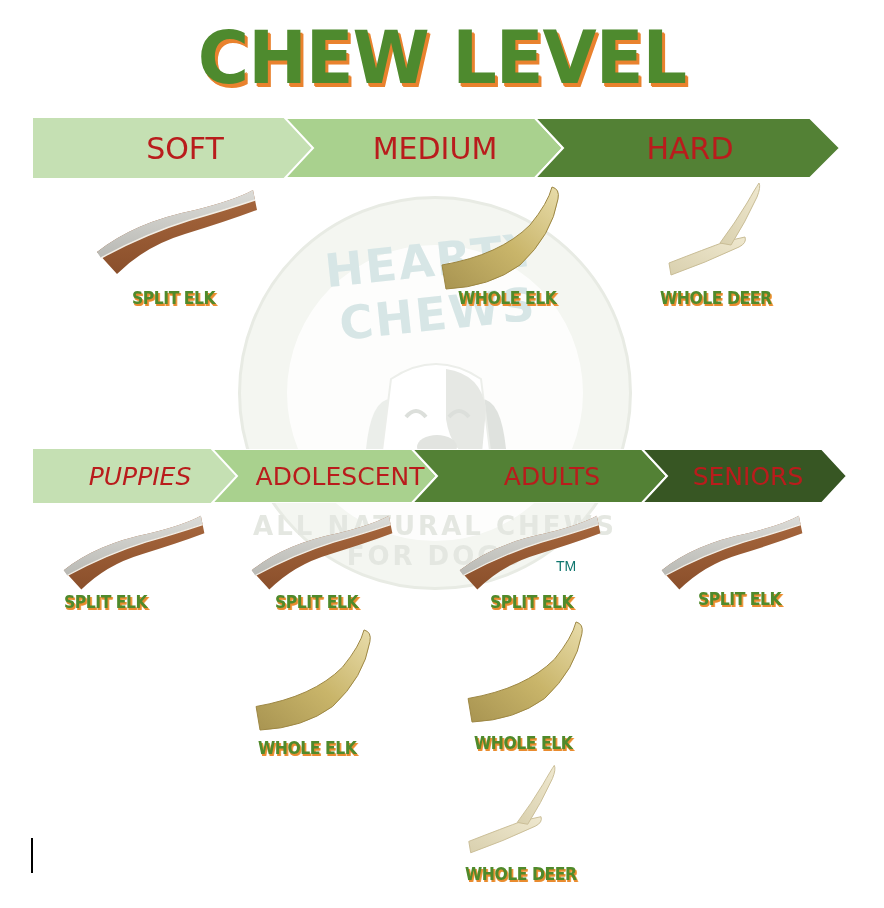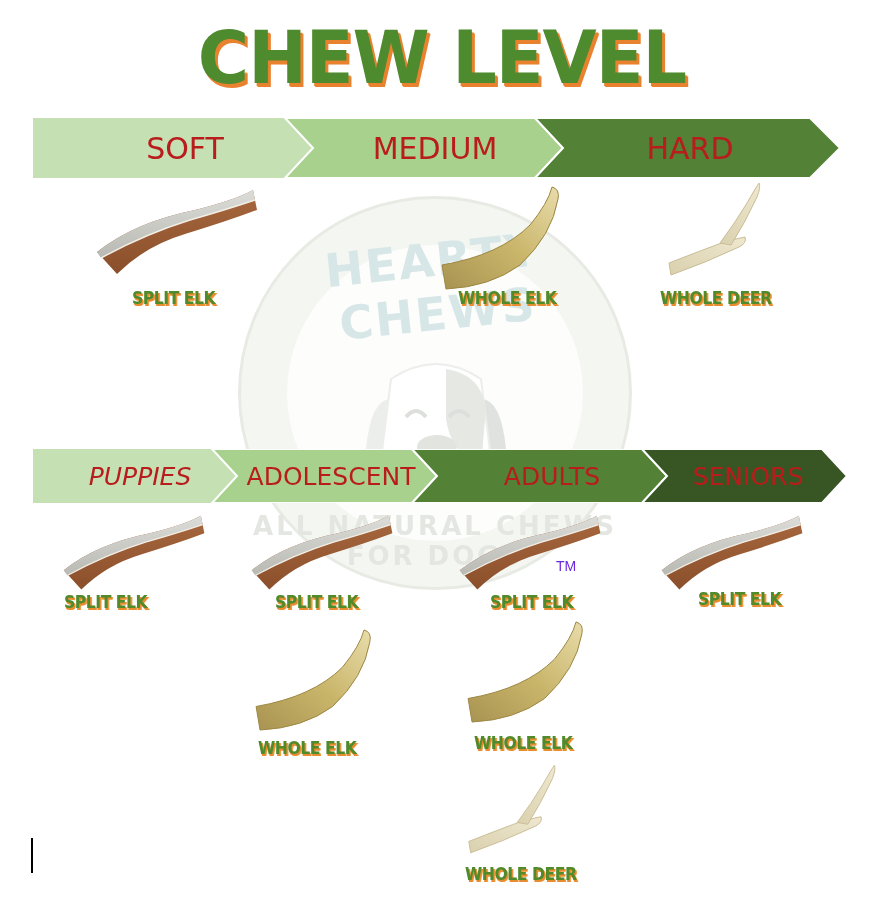--- a/index.html
+++ b/index.html
@@ -36,21 +36,21 @@
   .wm-inner {
     position:absolute; left:46px; top:46px; width:296px; height:296px;
     border-radius:50%; background:#ffffff; opacity:.8;
   }
   .wm-text-top, .wm-text-bot {
     position:absolute; width:100%; text-align:center;
     font-family:"DejaVu Sans", sans-serif; font-weight:bold; color:#d7e6e6;
   }
   .wm-text-top { top:34px; font-size:46px; letter-spacing:2px; transform:rotate(-6deg); }
   .wm-text-bot { top:312px; font-size:26px; color:#e4e7e1; letter-spacing:3px; }
-  .wm-tm { left:556px; top:558px; font-size:14px; color:#6d28d9; }
+  .wm-tm { left:556px; top:558px; font-size:14px; color:#0f766e; }
   .dog-face {
     position:absolute; left:110px; top:140px; width:170px; height:170px;
   }
 
   
   .item { position:absolute; }
   .label {
     position:absolute; white-space:nowrap;
     font-family:"DejaVu Sans", sans-serif; font-weight:bold;
     font-size:17px; letter-spacing:-0.5px; color:#4f8a2b;
@@ -158,21 +158,21 @@
 <div class="band-bot">
   <svg class="abs" style="left:0;top:449px;" width="884" height="54" viewBox="0 449 884 54">
     <polygon points="33,449 212,449 237,476 212,503 33,503" fill="#c5e0b3"></polygon>
     <polygon points="212,449 412,449 437,476 412,503 212,503 237,476" fill="#a9d18e" stroke="#ffffff" stroke-width="2"></polygon>
     <polygon points="412,449 642,449 667,476 642,503 412,503 437,476" fill="#538135" stroke="#ffffff" stroke-width="2"></polygon>
     <polygon points="642,449 822,449 847,476 822,503 642,503 667,476" fill="#375623" stroke="#ffffff" stroke-width="2"></polygon>
   </svg>
   <div class="chev" style="left:60px;width:160px;font-style:italic;">
       <span>PUPPIES</span>
     </div>
-  <div class="chev" style="left:231px;width:200px;">
+  <div class="chev" style="left:240px;width:200px;">
       <span>ADOLESCENT</span>
     </div>
   <div class="chev" style="left:452px;width:200px;">
       <span>ADULTS</span>
     </div>
   <div class="chev" style="left:668px;width:160px;text-align:right;">
       <span>SENIORS</span>
     </div>
 </div>
 

